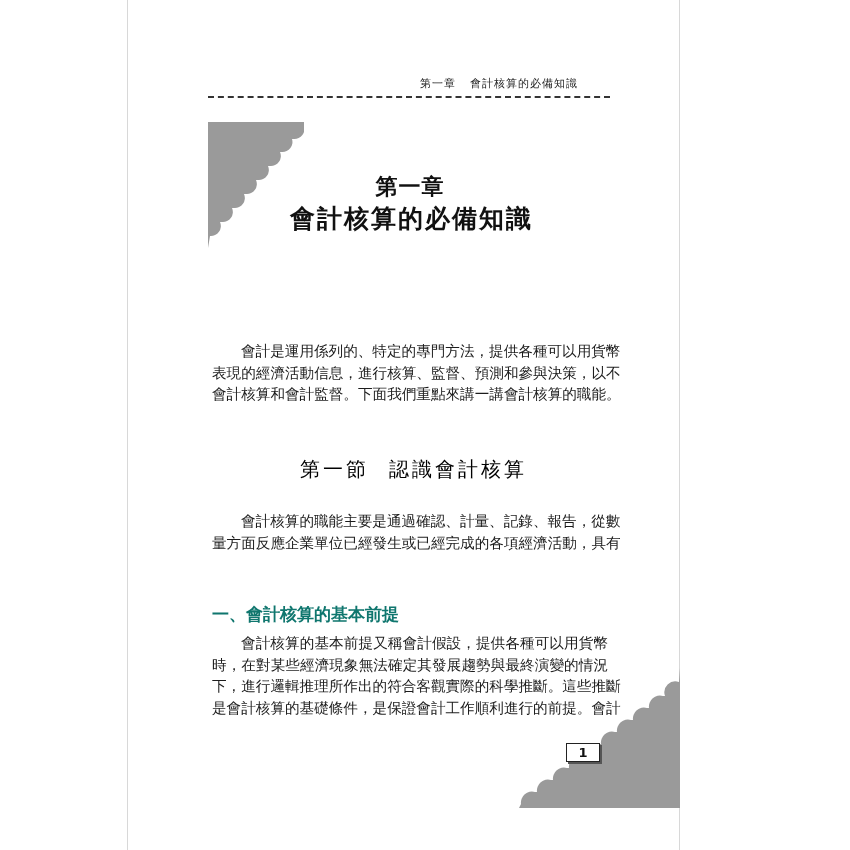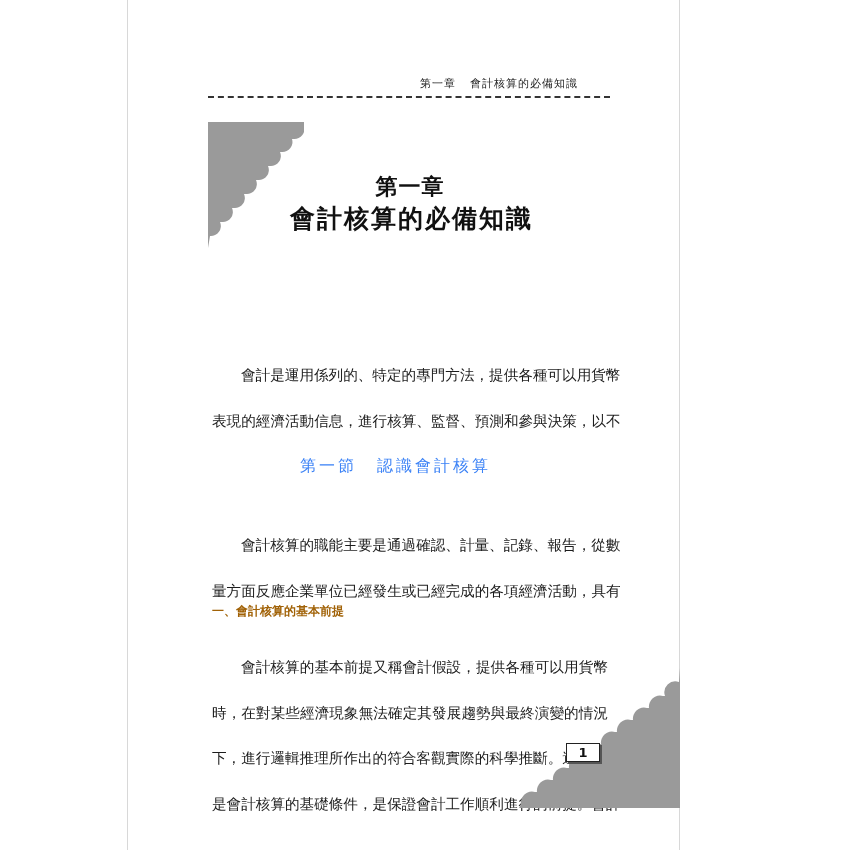--- a/index.html
+++ b/index.html
@@ -84,47 +84,46 @@
     width: 396px;
     font-size: 14.6px;
     line-height: 21.5px;
     color: #1c1c1c;
   }
   .para .line {
     display: block;
     white-space: nowrap;
     text-align: justify;
     text-align-last: justify;
-    margin-top: 24px;
   }
   .para .line.last {
     text-align-last: left;
   }
   .para .line.first { padding-left: 29px; }
   .p1 { top: 340px; }
   .p2 { top: 510px; }
   .p3 { top: 632px; }
   .section-title {
     position: absolute;
     left: 300px;
     top: 456px;
-    font-size: 16px;
+    font-size: 20px;
     letter-spacing: 3px;
-    color: #3b82f6;
+    color: #000000;
     white-space: nowrap;
   }
   .section-title .gap { display: inline-block; width: 20px; }
   .subheading {
     position: absolute;
     left: 212px;
     top: 603px;
     font-family: Liberation Sans, sans-serif;
-    font-size: 12px;
-    font-weight: bold;
-    color: #a16207;
+    font-size: 17px;
+    font-weight: bold;
+    color: #0f766e;
     white-space: nowrap;
   }
   .page-number-box {
     position: absolute;
     left: 566px;
     top: 743px;
     width: 32px;
     height: 17px;
     border: 1.5px solid #222;
     background: #ffffff;
@@ -168,20 +167,21 @@
     A10,10 0 0 1 2,114
     L0,126 Z"></path>
 </svg>
 
 <div class="chapter-no">第一章</div>
 <div class="chapter-title">會計核算的必備知識</div>
 
 <div class="para p1">
   <span class="line first">會計是運用係列的、特定的專門方法，提供各種可以用貨幣</span>
   <span class="line">表現的經濟活動信息，進行核算、監督、預測和參與決策，以不</span>
+  <span class="line">會計核算和會計監督。下面我們重點來講一講會計核算的職能。</span>
 </div>
 
 <div class="section-title">
   <span>第一節</span><span class="gap"></span><span>認識會計核算</span>
 </div>
 
 <div class="para p2">
   <span class="line first">會計核算的職能主要是通過確認、計量、記錄、報告，從數</span>
   <span class="line">量方面反應企業單位已經發生或已經完成的各項經濟活動，具有</span>
 </div>

